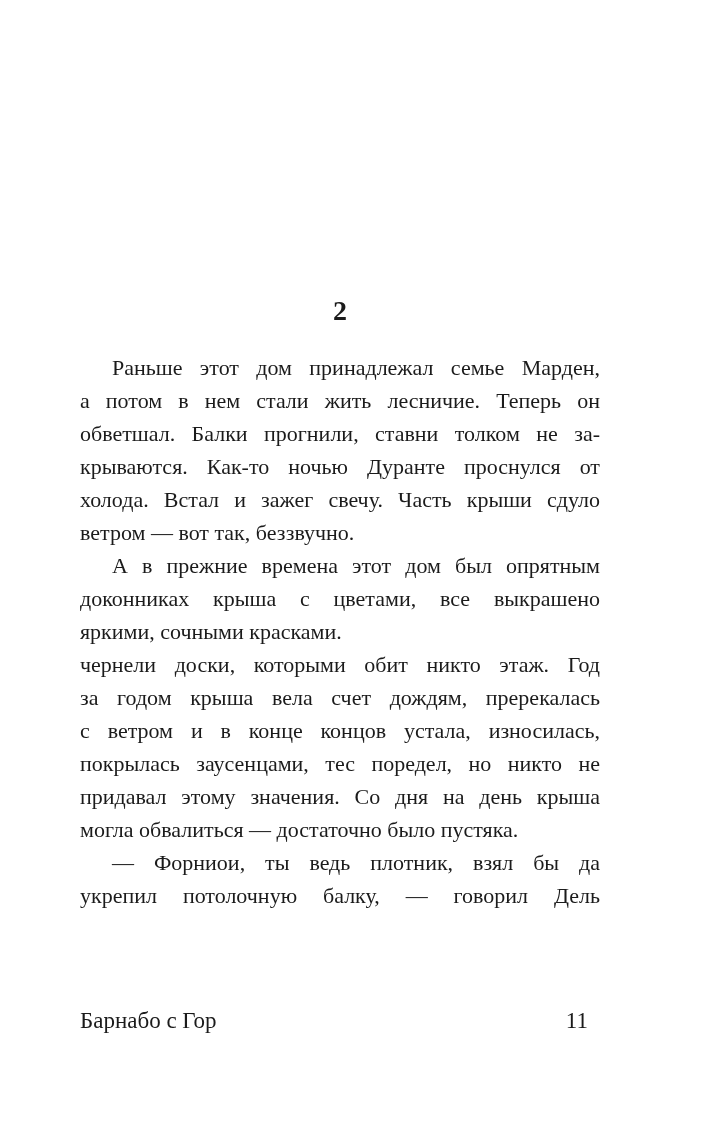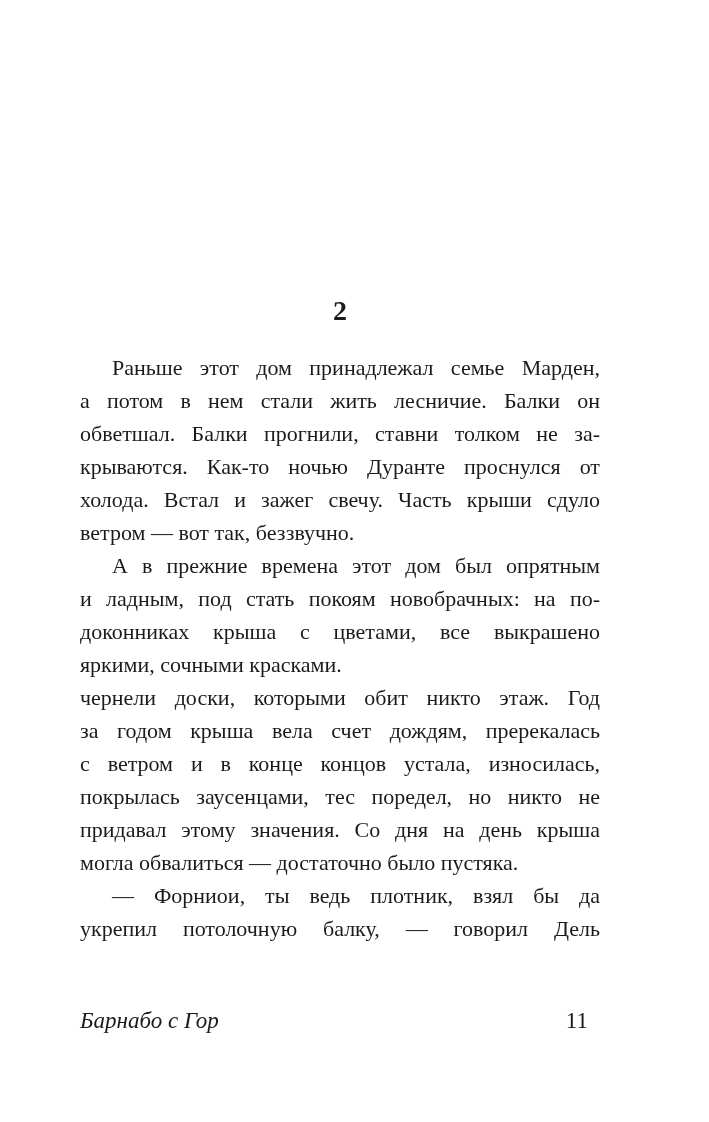--- a/index.html
+++ b/index.html
@@ -55,46 +55,44 @@
     left: 80px;
     width: 520px;
     display: flex;
     justify-content: space-between;
     align-items: baseline;
     font-size: 23px;
     line-height: 33px;
   }
 
   .running-title {
-    font-style: italic;
   }
 
   .page-number {
     padding-right: 12px;
   }
 </style>
 </head>
 <body>
 
 <div class="page">
 
   <div class="chapter-number">2</div>
 
   <div class="body-text">
       <div class="paragraph">
         <div class="line first">Раньше этот дом принадлежал семье Марден,</div>
-        <div class="line">а потом в нем стали жить лесничие. Балки он</div>
+        <div class="line">а потом в нем стали жить лесничие. Теперь он</div>
         <div class="line">обветшал. Балки прогнили, ставни толком не за-</div>
         <div class="line">крываются. Как-то ночью Дуранте проснулся от</div>
         <div class="line">холода. Встал и зажег свечу. Часть крыши сдуло</div>
         <div class="line last">ветром — вот так, беззвучно.</div>
       </div>
       <div class="paragraph">
         <div class="line first">А в прежние времена этот дом был опрятным</div>
-        <div class="line">и ладным, под стать покоям новобрачных: на по-</div>
         <div class="line">доконниках крыша с цветами, все выкрашено</div>
         <div class="line last">яркими, сочными красками.</div>
       </div>
       <div class="paragraph">
         <div class="line">чернели доски, которыми обит никто этаж. Год</div>
         <div class="line">за годом крыша вела счет дождям, пререкалась</div>
         <div class="line">с ветром и в конце концов устала, износилась,</div>
         <div class="line">покрылась заусенцами, тес поредел, но никто не</div>
         <div class="line">придавал этому значения. Со дня на день крыша</div>
         <div class="line last">могла обвалиться — достаточно было пустяка.</div>

